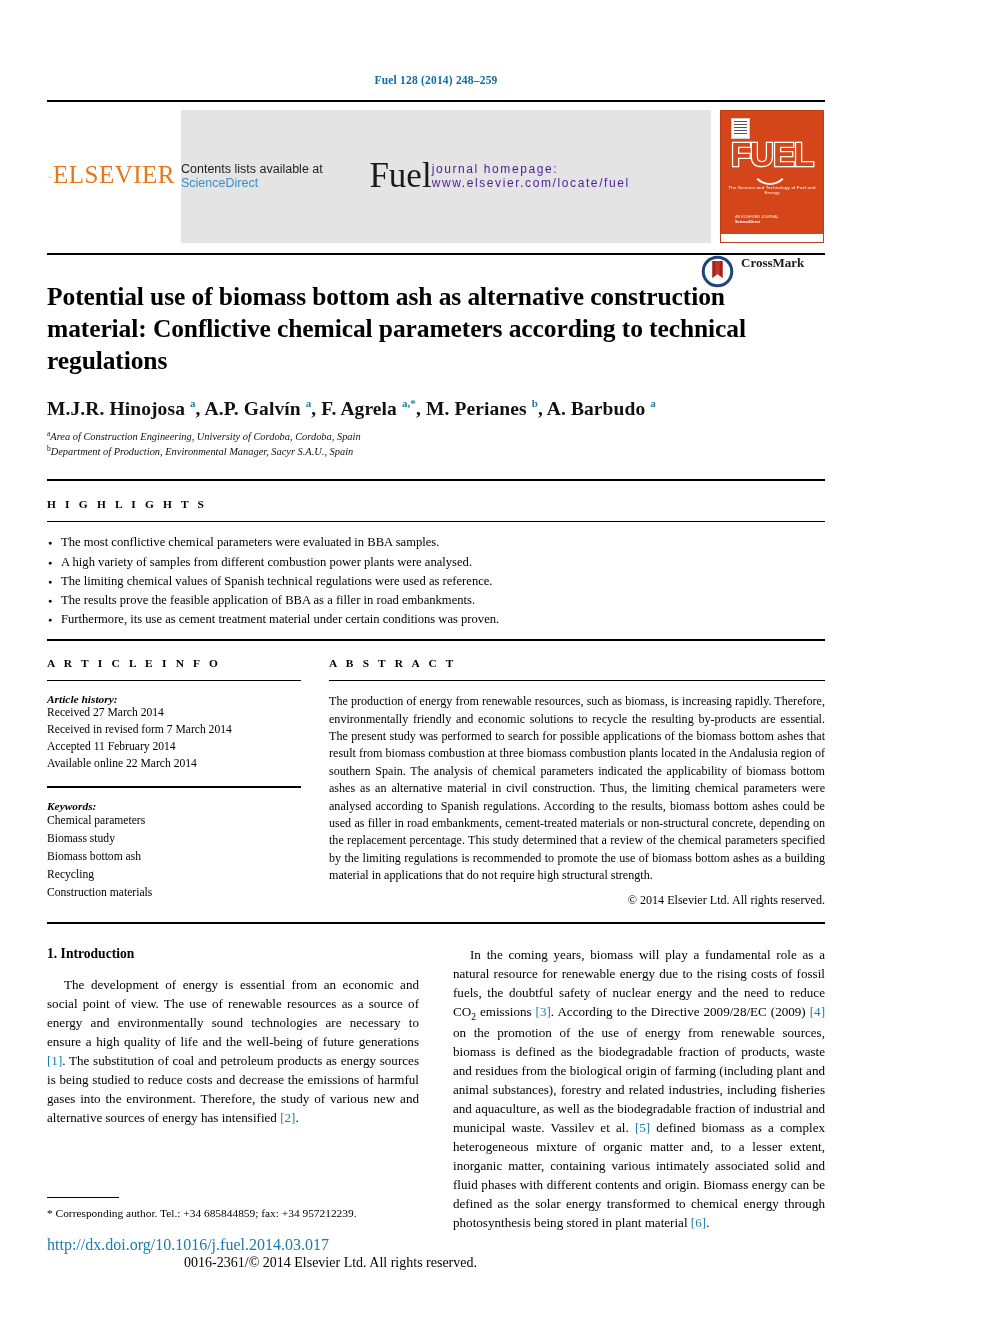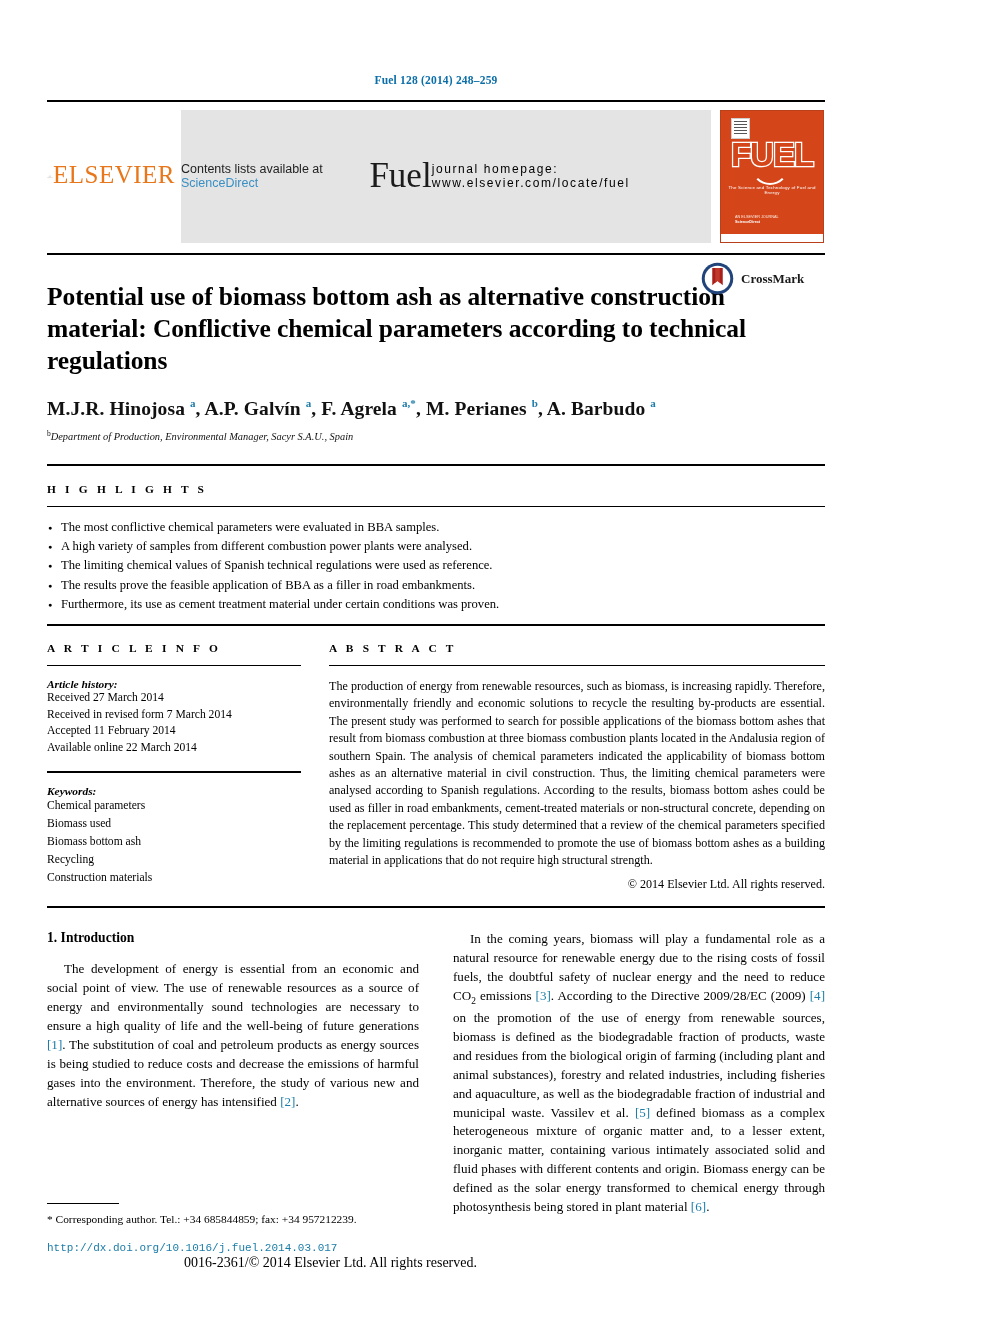--- a/index.html
+++ b/index.html
@@ -80,21 +80,21 @@
   .banner-title {
     font-family: "Liberation Serif", serif;
     font-size: 35px;
     color: #1b1b1b;
     line-height: 1;
     margin: 7px 0 9px 0;
   }
   .banner-bottom {
     font-family: "Liberation Sans", sans-serif;
     font-size: 12px;
-    color: #000000;
+    color: #4c1d95;
     letter-spacing: 1.6px;
   }
   .cover-block {
     flex: 0 0 106px;
     width: 106px;
     margin-left: 8px;
     display: flex;
     align-items: center;
     justify-content: center;
   }
@@ -177,24 +177,24 @@
     font-weight: bold;
     font-size: 25.5px;
     line-height: 1.26;
     color: #000;
     width: 735px;
     letter-spacing: -.1px;
   }
   .crossmark {
     position: absolute;
     right: 4px;
-    top: 7px;
+    top: 0;
     width: 120px;
     display: flex;
-    align-items: center;
+    align-items: flex-start;
     gap: 7px;
   }
   .crossmark-label {
     font-family: "Liberation Serif", serif;
     font-weight: bold;
     font-size: 13px;
     color: #1a1a1a;
   }
 
   .authors {
@@ -338,22 +338,22 @@
   }
   .foot-line {
     font-family: "Liberation Serif", serif;
     font-size: 11.4px;
     line-height: 1.5;
     color: #000;
   }
   .foot-line .ital { font-style: italic; }
   .foot-mail { color: #1b7ca8; }
   .doi {
-    font-family: Liberation Mono, monospace;
-    font-size: 11px;
+    font-family: Liberation Serif, serif;
+    font-size: 16px;
     color: #1b7ca8;
     margin-top: 14px;
   }
   .issn {
     font-family: "Liberation Serif", serif;
     font-size: 14px;
     color: #000;
     margin-top: 1px;
     text-align: right;
   }
@@ -426,20 +426,23 @@
         <path d="M15 8 h14 v23 l-7 -6 l-7 6 z" fill="#a8201a"></path>
         <path d="M19 8 h6 v20 l-3 -2.6 l-3 2.6 z" fill="#c0392b"></path>
       </svg>
       <span class="crossmark-label">CrossMark</span>
     </div>
 
     <div class="authors">M.J.R. Hinojosa <sup>a</sup>, A.P. Galvín <sup>a</sup>, F. Agrela <sup>a,*</sup>, M. Perianes <sup>b</sup>, A. Barbudo <sup>a</sup></div>
 
     <div class="affils">
       <div>
+        <sup>a</sup><span>Area of Construction Engineering, University of Cordoba, Cordoba, Spain</span>
+      </div>
+      <div>
         <sup>b</sup><span>Department of Production, Environmental Manager, Sacyr S.A.U., Spain</span>
       </div>
     </div>
   </div>
 
   <div class="section-top">
     <div class="sec-label">H I G H L I G H T S</div>
     <div class="highlights-rule"></div>
     <ul class="highlights">
       <li>The most conflictive chemical parameters were evaluated in BBA samples.</li>
@@ -457,21 +460,21 @@
       <div class="sec-label" style="padding-top:0">A R T I C L E   I N F O</div>
       <div class="info-rule"></div>
       <div class="subhead">Article history:</div>
       <div class="info-line">Received 27 March 2014</div>
       <div class="info-line">Received in revised form 7 March 2014</div>
       <div class="info-line">Accepted 11 February 2014</div>
       <div class="info-line">Available online 22 March 2014</div>
       <div class="kw-rule"></div>
       <div class="subhead">Keywords:</div>
       <div class="kw-line">Chemical parameters</div>
-      <div class="kw-line">Biomass used</div>
+      <div class="kw-line">Biomass study</div>
       <div class="kw-line">Biomass bottom ash</div>
       <div class="kw-line">Recycling</div>
       <div class="kw-line">Construction materials</div>
     </div>
 
     <div class="col-abs">
       <div class="sec-label" style="padding-top:0">A B S T R A C T</div>
       <div class="abs-rule"></div>
       <div class="abstract-body">The production of energy from renewable resources, such as biomass, is increasing rapidly. Therefore, environmentally friendly and economic solutions to recycle the resulting by-products are essential. The present study was performed to search for possible applications of the biomass bottom ashes that result from biomass combustion at three biomass combustion plants located in the Andalusia region of southern Spain. The analysis of chemical parameters indicated the applicability of biomass bottom ashes as an alternative material in civil construction. Thus, the limiting chemical parameters were analysed according to Spanish regulations. According to the results, biomass bottom ashes could be used as filler in road embankments, cement-treated materials or non-structural concrete, depending on the replacement percentage. This study determined that a review of the chemical parameters specified by the limiting regulations is recommended to promote the use of biomass bottom ashes as a building material in applications that do not require high structural strength.</div>
       <div class="copyright">© 2014 Elsevier Ltd. All rights reserved.</div>

